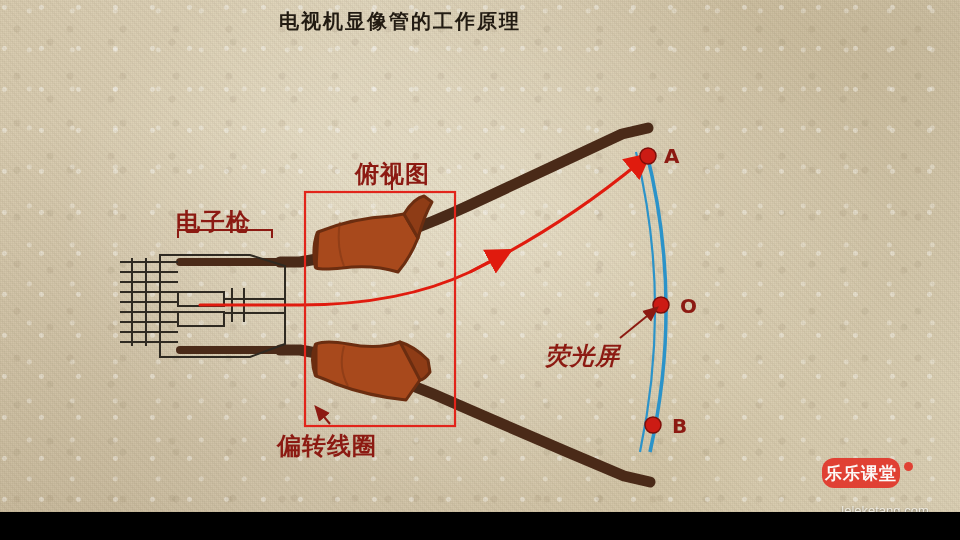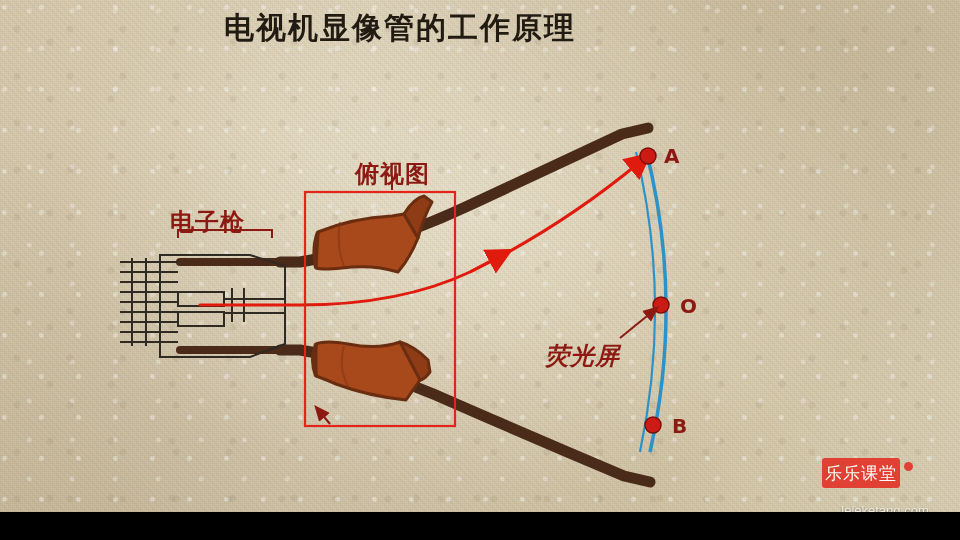--- a/index.html
+++ b/index.html
@@ -47,21 +47,21 @@
     left: 0; right: 0; bottom: 0;
     height: 28px;
     background: #000;
   }
   #title {
     position: absolute;
     top: 8px;
     left: 0;
     width: 800px;
     text-align: center;
-    font-size: 30px;
+    font-size: 20px;
     font-weight: bold;
     color: #221b12;
     letter-spacing: 2px;
     font-family: "DejaVu Sans", sans-serif;
   }
   svg#diagram {
     position: absolute;
     inset: 0;
   }
   .lbl {
@@ -79,24 +79,24 @@
     bottom: 34px;
     width: 126px;
     height: 48px;
     opacity: 0.92;
   }
   #wm-badge {
     position: absolute;
     left: 0; top: 0;
     width: 78px; height: 30px;
     background: #e2362a;
-    border-radius: 3px;
+    border-radius: 12px;
     color: #fff;
     font-size: 17px;
-    font-weight: normal;
+    font-weight: bold;
     line-height: 30px;
     text-align: center;
     letter-spacing: 1px;
     font-family: "DejaVu Sans", sans-serif;
   }
   #wm-dot {
     position: absolute;
     left: 82px; top: 4px;
     width: 9px; height: 9px;
     border-radius: 50%;
@@ -203,22 +203,23 @@
       <path d="M178,238 L178,230 L272,230 L272,238"></path>
 
       <path d="M392,190 L392,176" stroke-width="2"></path>
 
       <path d="M330,424 L320,412" marker-end="url(#arrowTiny)"></path>
 
       <path d="M620,338 L652,312" marker-end="url(#arrowTiny)"></path>
     </g>
   </svg>
 
-  <div class="lbl lbl-cn" style="left:170px; top:206px;">电子枪</div>
+  <div class="lbl lbl-cn" style="left:176px; top:206px;">电子枪</div>
   <div class="lbl lbl-cn" style="left:355px; top:158px;">俯视图</div>
+  <div class="lbl lbl-cn" style="left:277px; top:430px;">偏转线圈</div>
   <div class="lbl lbl-cn" style="left:545px; top:340px;font-style:italic;">荧光屏</div>
 
   <div class="lbl lbl-pt" style="left:664px; top:144px;">A</div>
   <div class="lbl lbl-pt" style="left:680px; top:294px;">O</div>
   <div class="lbl lbl-pt" style="left:672px; top:414px;">B</div>
 
   <div id="watermark">
     <div id="wm-badge">乐乐课堂</div>
     <div id="wm-dot"></div>
     <div id="wm-sub">leleketang.com</div>

